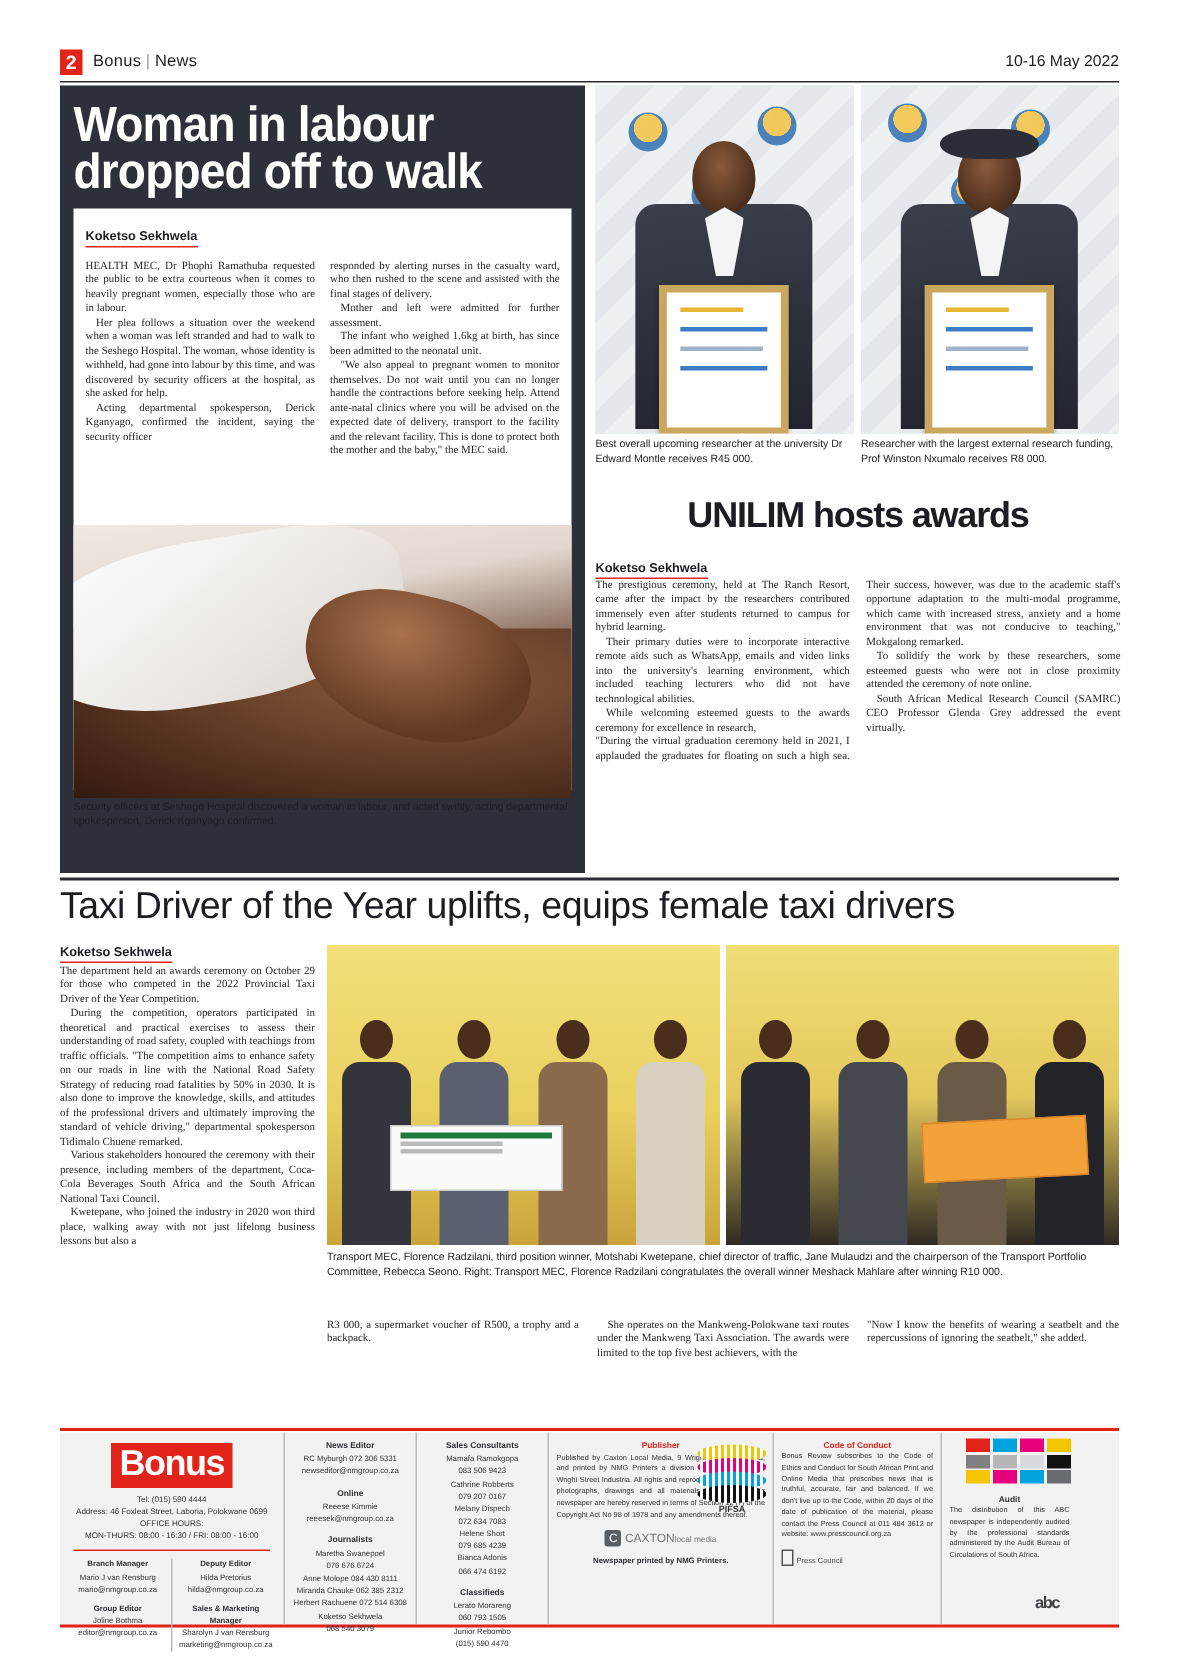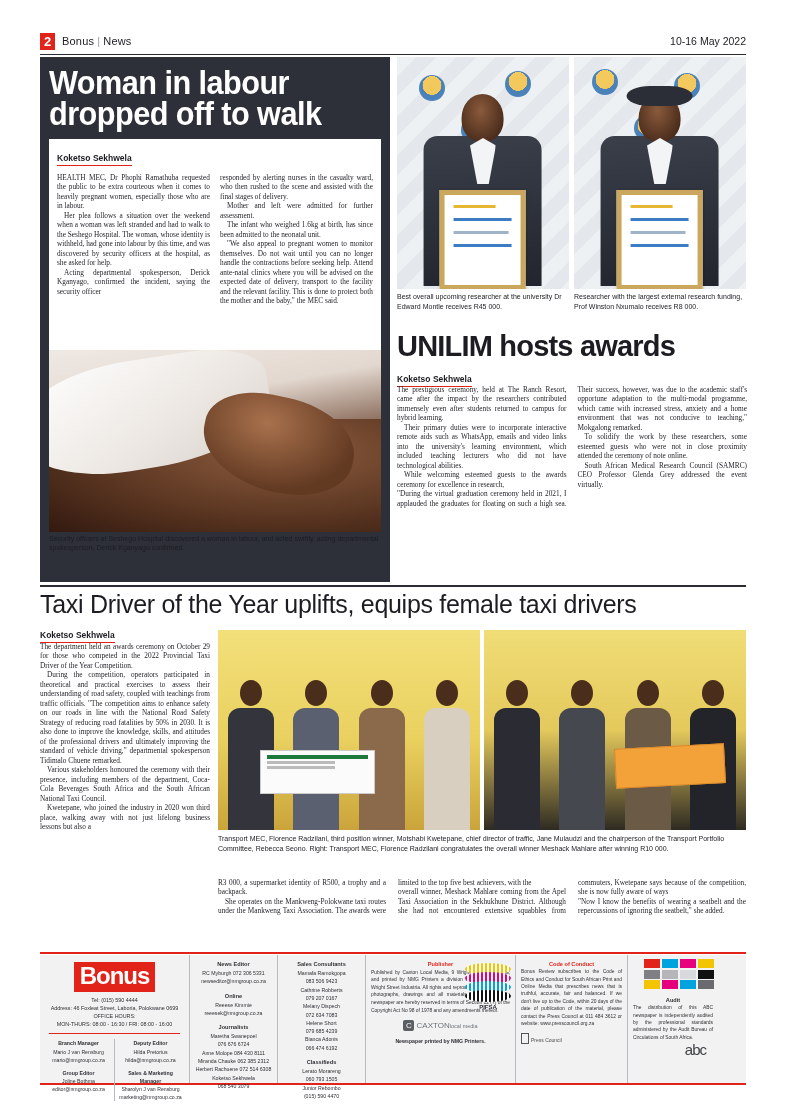--- a/index.html
+++ b/index.html
@@ -129,22 +129,23 @@
   }
   .rcap {
     position:absolute; top:292px; font-size:7px; line-height:1.38; color:#1c1c22;
   }
   .rcap.a { left:397px; width:168px; }
   .rcap.b { left:574px; width:172px; }
 
   
   .unilim-h {
     position:absolute; left:397px; top:332px; width:350px;
-    font-size:29px; font-weight:bold; letter-spacing:-0.8px; color:#1c1c22;
+    font-size:24px; font-weight:bold; letter-spacing:-0.8px; color:#1c1c22;
     line-height:1;
+    text-align:center;
   }
   .unilim-byline { position:absolute; left:397px; top:368px; }
   .unilim-body {
     position:absolute; left:397px; top:385px; width:350px; height:190px;
     column-count:2; column-gap:11px;
   }
 
   
   .rule-mid {
     position:absolute; left:40px; top:585px; width:706px; height:2px; background:#2b2b33;
@@ -227,22 +228,22 @@
     background:repeating-linear-gradient(90deg,#000 0 2px,#fff 2px 4px); }
   .pifsa .lbl { font-weight:bold; font-size:6px; margin-top:4px; }
   .caxton { margin-top:6px; font-size:8px; color:#6f7478; text-align:center; }
   .caxton .c1 { display:inline-block; width:11px; height:11px; background:#5a5f63;
     border-radius:2px; color:#fff; font-size:8px; line-height:11px; }
   .nmg { margin-top:4px; font-weight:bold; font-size:5.2px; text-align:center; }
   .presscouncil { margin-top:6px; font-size:5px; color:#4a4a50; }
   .swatches { position:absolute; right:4px; top:4px; width:70px;
     display:grid; grid-template-columns:repeat(4,1fr); gap:1.5px; }
   .swatches i { display:block; height:9px; }
-  .abc { position:absolute; right:12px; bottom:22px; font-size:15px;
-    color:#3f4347; font-weight:normal; letter-spacing:-1px; }
+  .abc { position:absolute; right:12px; bottom:6px; font-size:11px;
+    color:#3f4347; font-weight:bold; letter-spacing:-1px; }
 </style>
 </head>
 <body>
 
 <div class="page">
 
   <div class="topbar">
     <span class="pagenum">2</span>
     <span class="section-label">
       <span>Bonus</span><span class="bar">|</span><span>News</span>
@@ -388,25 +389,22 @@
           <div class="b" style="background:#23242a"></div>
           <div class="h"></div>
         </div>
     </div>
     <div class="tp-check2"></div>
   </div>
 
   <div class="taxi-cap">Transport MEC, Florence Radzilani, third position winner, Motshabi Kwetepane, chief director of traffic, Jane Mulaudzi and the chairperson of the Transport Portfolio Committee, Rebecca Seono. Right: Transport MEC, Florence Radzilani congratulates the overall winner Meshack Mahlare after winning R10 000.</div>
   <div class="taxi-bot">
     <div class="body-text">
-        <p>R3 000, a supermarket identity of R500, a trophy and a backpack.</p>
+        <p>R3 000, a supermarket voucher of R500, a trophy and a backpack.</p>
         <p>She operates on the Mankweng-Polokwane taxi routes under the Mankweng Taxi Association. The awards were limited to the top five best achievers, with the</p>
-      </div>
-    <div class="body-text">
-        <p>overall winner, Meshack Mahlare coming from the Apel Taxi Association in the Sekhukhune District. Although she had not encountered extensive squabbles from commuters, Kwetepane says because of the competition, she is now fully aware of ways</p>
       </div>
     <div class="body-text">
         <p>"Now I know the benefits of wearing a seatbelt and the repercussions of ignoring the seatbelt," she added.</p>
       </div>
   </div>
 
   <div class="rule-foot"></div>
   <div class="foot">
 
     <div class="fcell f1 fdiv">

